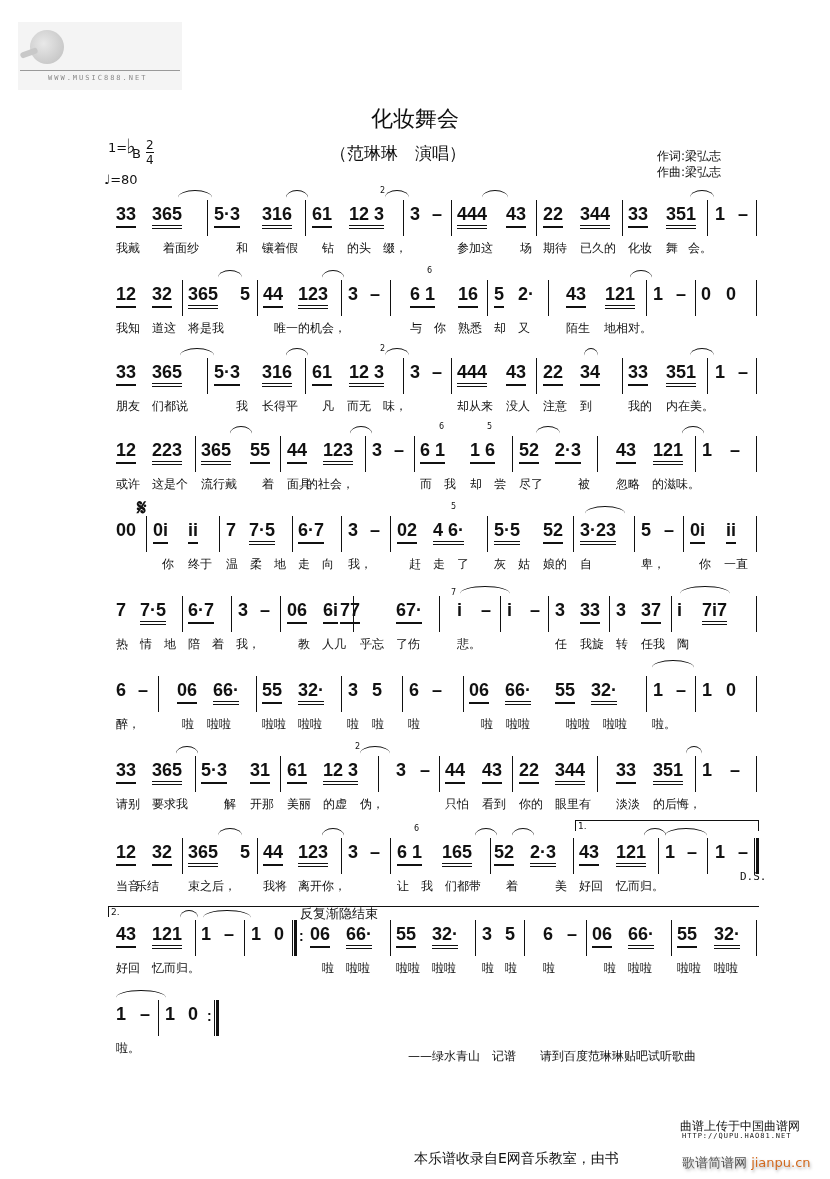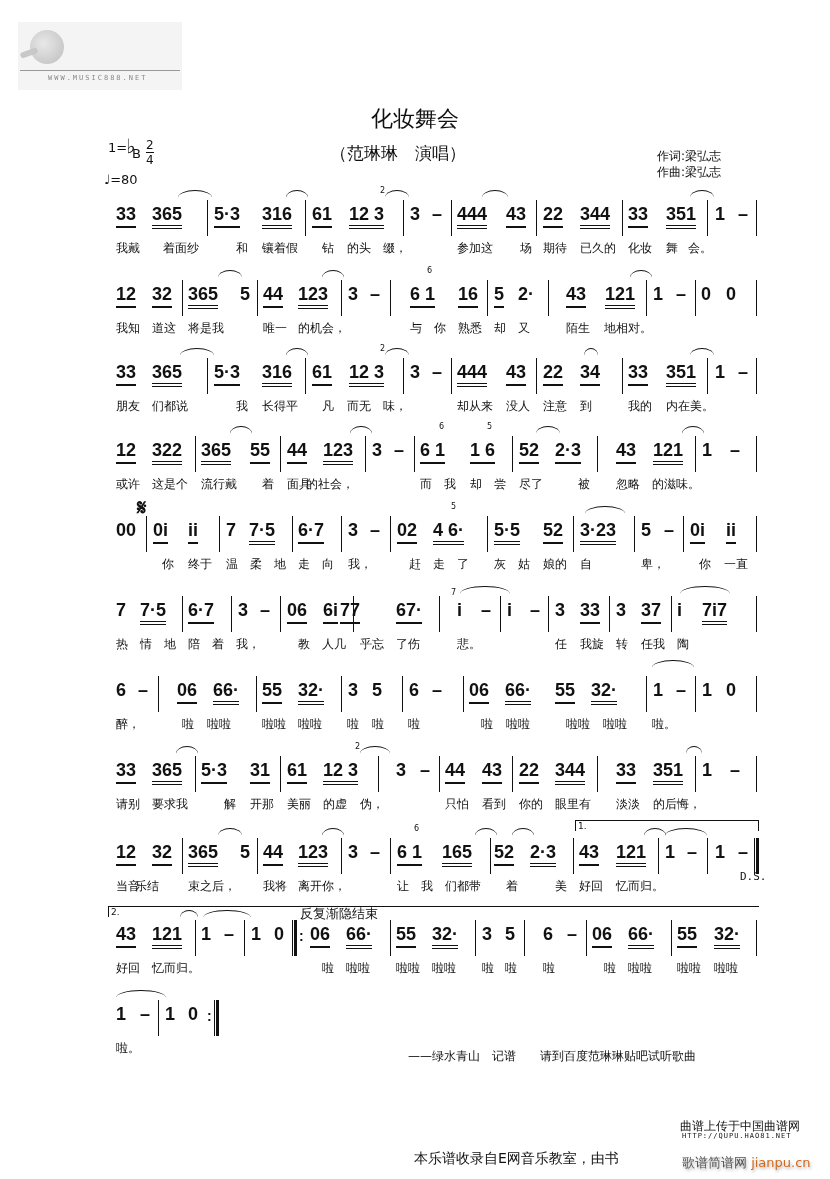--- a/index.html
+++ b/index.html
@@ -148,21 +148,21 @@
     <span class="tok" style="left:653px">1</span>
     <span class="tok" style="left:676px">–</span>
     <div class="bar" style="left:695px"></div>
     <span class="tok" style="left:701px">0</span>
     <span class="tok" style="left:726px">0</span>
     <div class="bar" style="left:756px"></div>
   </div>
   <span class="ly" style="left:116px">我知</span>
   <span class="ly" style="left:152px">道这</span>
   <span class="ly" style="left:188px">将是我</span>
-  <span class="ly" style="left:263px">唯一</span>
+  <span class="ly" style="left:274px">唯一</span>
   <span class="ly" style="left:298px">的机会，</span>
   <span class="ly" style="left:410px">与</span>
   <span class="ly" style="left:434px">你</span>
   <span class="ly" style="left:458px">熟悉</span>
   <span class="ly" style="left:494px">却</span>
   <span class="ly" style="left:518px">又</span>
   <span class="ly" style="left:566px">陌生</span>
   <span class="ly" style="left:604px">地相对。</span>
 </div>
 
@@ -210,21 +210,21 @@
   <span class="ly" style="left:506px">没人</span>
   <span class="ly" style="left:543px">注意</span>
   <span class="ly" style="left:580px">到</span>
   <span class="ly" style="left:628px">我的</span>
   <span class="ly" style="left:666px">内在美。</span>
 </div>
 
 <div class="sys" style="top:436px">
   <div class="row">
     <span class="tok u" style="left:116px">12</span>
-    <span class="tok uu" style="left:152px">322</span>
+    <span class="tok uu" style="left:152px">223</span>
     <div class="bar" style="left:195px"></div>
     <span class="tok uu" style="left:201px">365</span>
     <div class="slur" style="left:230px;width:22px"></div>
     <span class="tok u" style="left:250px">55</span>
     <div class="bar" style="left:280px"></div>
     <span class="tok u" style="left:287px">44</span>
     <span class="tok uu" style="left:323px">123</span>
     <div class="slur" style="left:350px;width:22px"></div>
     <div class="bar" style="left:365px"></div>
     <span class="tok" style="left:372px">3</span>

